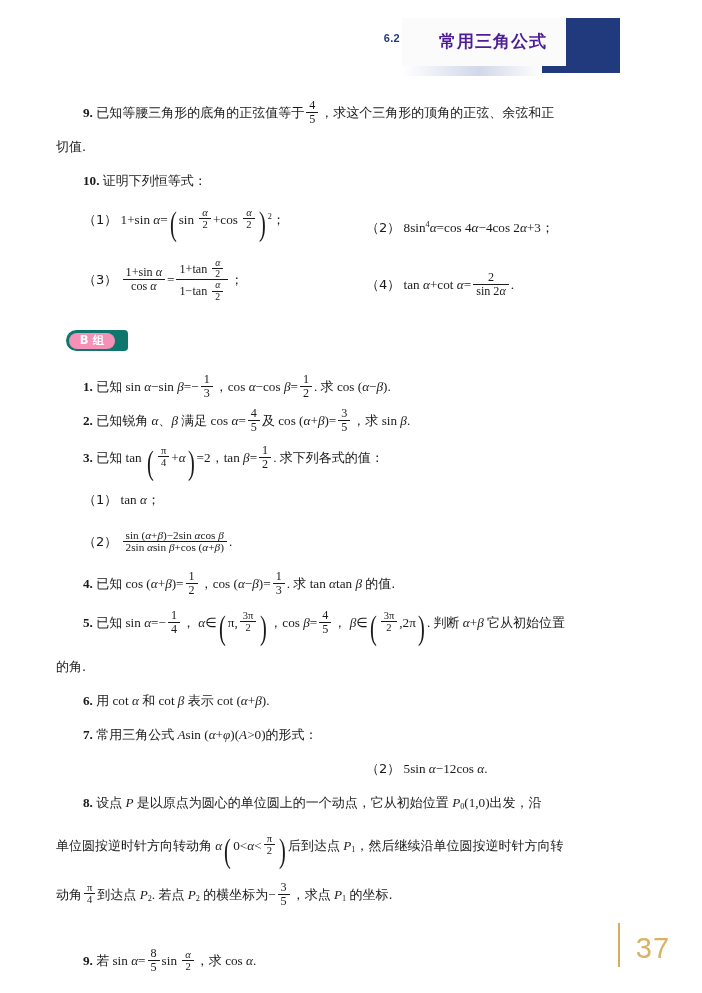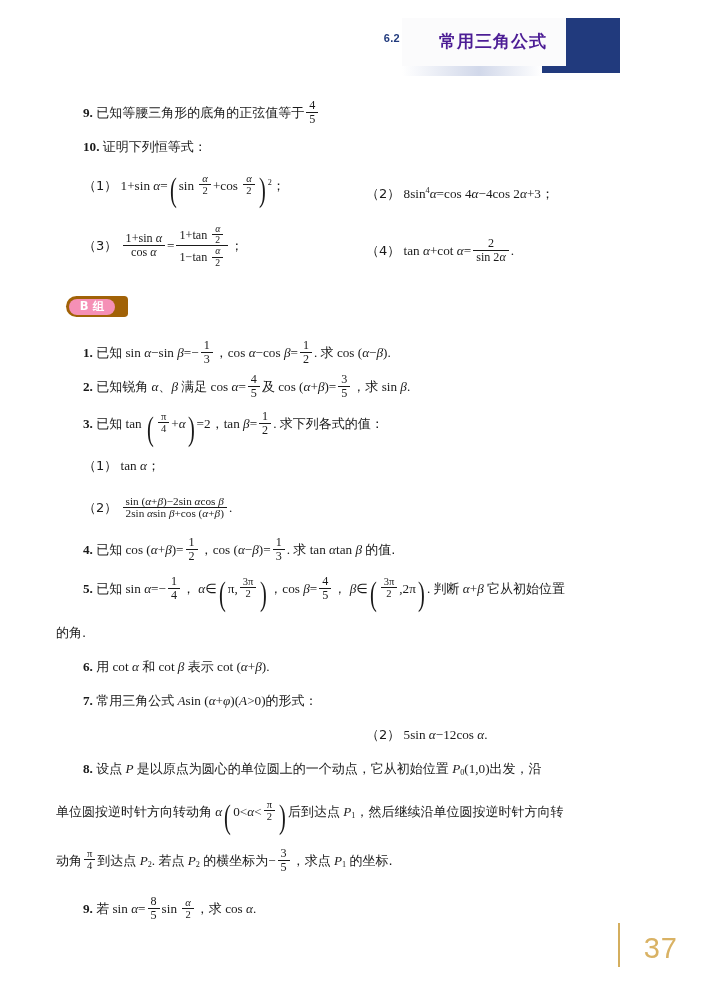--- a/index.html
+++ b/index.html
@@ -122,21 +122,21 @@
   .radical { font-family: "DejaVu Sans", sans-serif; }
   .ov { text-decoration: overline; }
 
   
   .group-badge {
     position: relative;
     display: inline-block;
     width: 62px;
     height: 21px;
     border-radius: 11px 4px 4px 11px;
-    background: #a16207;
+    background: #0f766e;
     margin: 0;
   }
   .group-badge .pill {
     position: absolute;
     left: 3px; top: 2.5px;
     width: 46px; height: 16px;
     border-radius: 9px;
     background: #f590b6;
   }
   .group-badge .glabel {
@@ -165,21 +165,21 @@
     bottom: 8px;
     width: 2px;
     height: 44px;
     background: #d4ae5e;
   }
   .footer-pageno {
     position: absolute;
     right: 24px;
     bottom: 10px;
     width: 50px;
-    text-align: right;
+    text-align: center;
     font-family: "Liberation Sans", sans-serif;
     font-size: 29px;
     color: #d9b264;
     letter-spacing: 1px;
   }
 </style>
 </head>
 <body>
 
 <div class="page-header">
@@ -187,21 +187,24 @@
   <div class="header-blue-block"></div>
   <div class="header-white-plate"></div>
   <div class="header-chapter-no">6.2</div>
   <div class="header-chapter-title">常用三角公式</div>
 </div>
 
 <div class="content">
 
   <div class="q-line" style="padding-left:27px;">
     <span class="num">9.</span>
-    <span class="cn">已知等腰三角形的底角的正弦值等于</span><span class="frac"><span class="n">4</span><span class="d">5</span></span>
+    <span class="cn">已知等腰三角形的底角的正弦值等于</span><span class="frac"><span class="n">4</span><span class="d">5</span></span><span class="cn">，求这个三角形的顶角的正弦、余弦和正</span>
+  </div>
+  <div class="q-line">
+    <span class="cn">切值.</span>
   </div>
 
   <div class="q-line indent">
     <span class="num">10.</span>
     <span class="cn">证明下列恒等式：</span>
   </div>
 
   <div style="position:relative;height:52px;">
     <div style="position:absolute;left:27px;top:2px;" class="q-line">
       <span class="cn">（1）</span>
@@ -307,21 +310,21 @@
   </div>
   <div class="q-line" style="line-height:44px;">
     <span class="cn">单位圆按逆时针方向转动角</span> <span class="mathit">α</span><span class="paren tall">(</span><span class="mathrm">0&lt;</span><span class="mathit">α</span><span class="mathrm">&lt;</span><span class="frac small"><span class="n mathrm">π</span><span class="d">2</span></span><span class="paren tall">)</span><span class="cn">后到达点</span> <span class="mathit">P</span><span class="sub">1</span><span class="cn">，然后继续沿单位圆按逆时针方向转</span>
   </div>
   <div class="q-line" style="line-height:44px;">
     <span class="cn">动角</span><span class="frac small"><span class="n mathrm">π</span><span class="d">4</span></span><span class="cn">到达点</span> <span class="mathit">P</span><span class="sub">2</span><span class="mathrm">.</span> <span class="cn">若点</span>
     <span class="mathit">P</span><span class="sub">2</span> <span class="cn">的横坐标为</span><span class="mathrm">−</span><span class="frac"><span class="n">3</span><span class="d">5</span></span><span class="cn">，求点</span>
     <span class="mathit">P</span><span class="sub">1</span> <span class="cn">的坐标.</span>
   </div>
 
-  <div class="q-line indent" style="line-height:44px;">
+  <div class="q-line indent" style="line-height:44px;margin-top:18px;">
     <span class="num">9.</span>
     <span class="cn">若</span> <span class="mathrm">sin&nbsp;</span><span class="mathit">α</span><span class="mathrm">=</span><span class="frac"><span class="n">8</span><span class="d">5</span></span><span class="mathrm">sin&nbsp;</span><span class="frac small"><span class="n mathit">α</span><span class="d">2</span></span><span class="cn">，求</span> <span class="mathrm">cos&nbsp;</span><span class="mathit">α</span><span class="mathrm">.</span>
   </div>
 
 </div>
 
 <div class="page-footer">
   <div class="footer-rule"></div>
   <div class="footer-pageno">37</div>
 </div>

